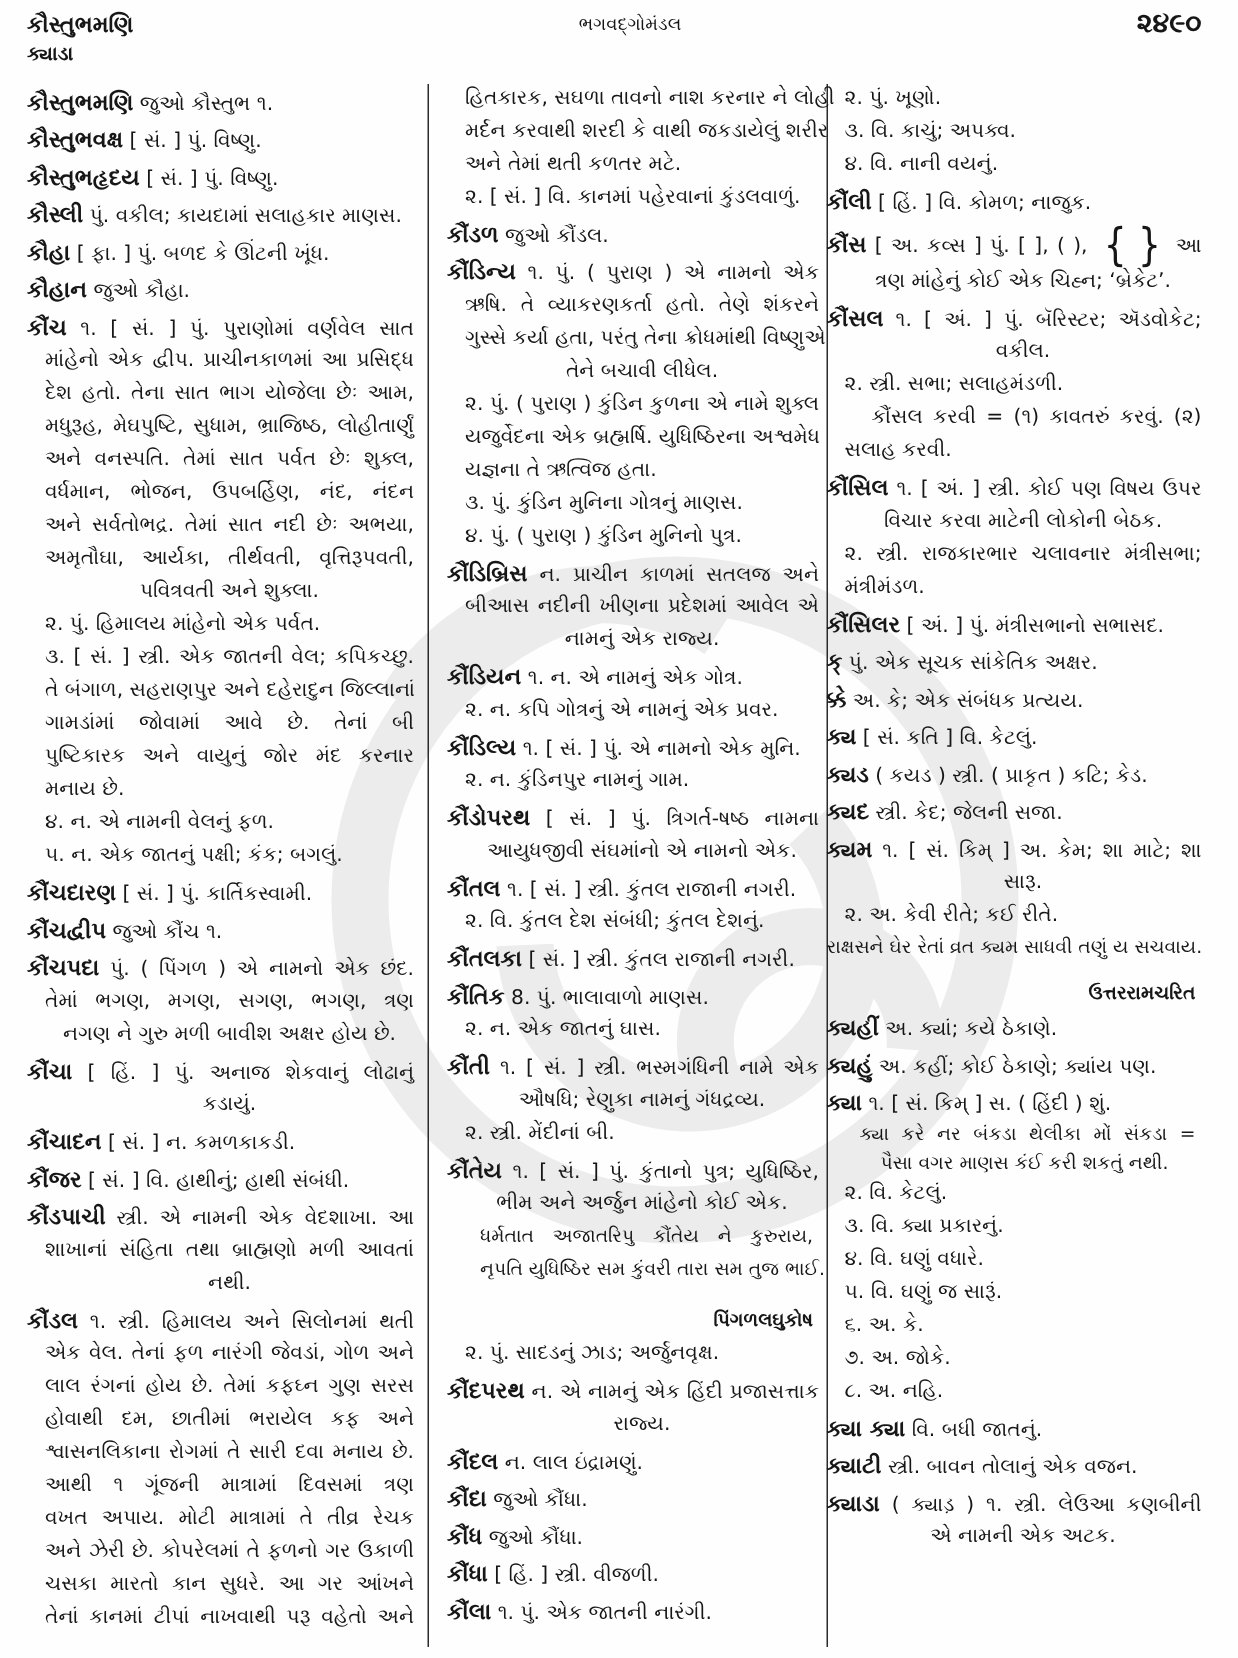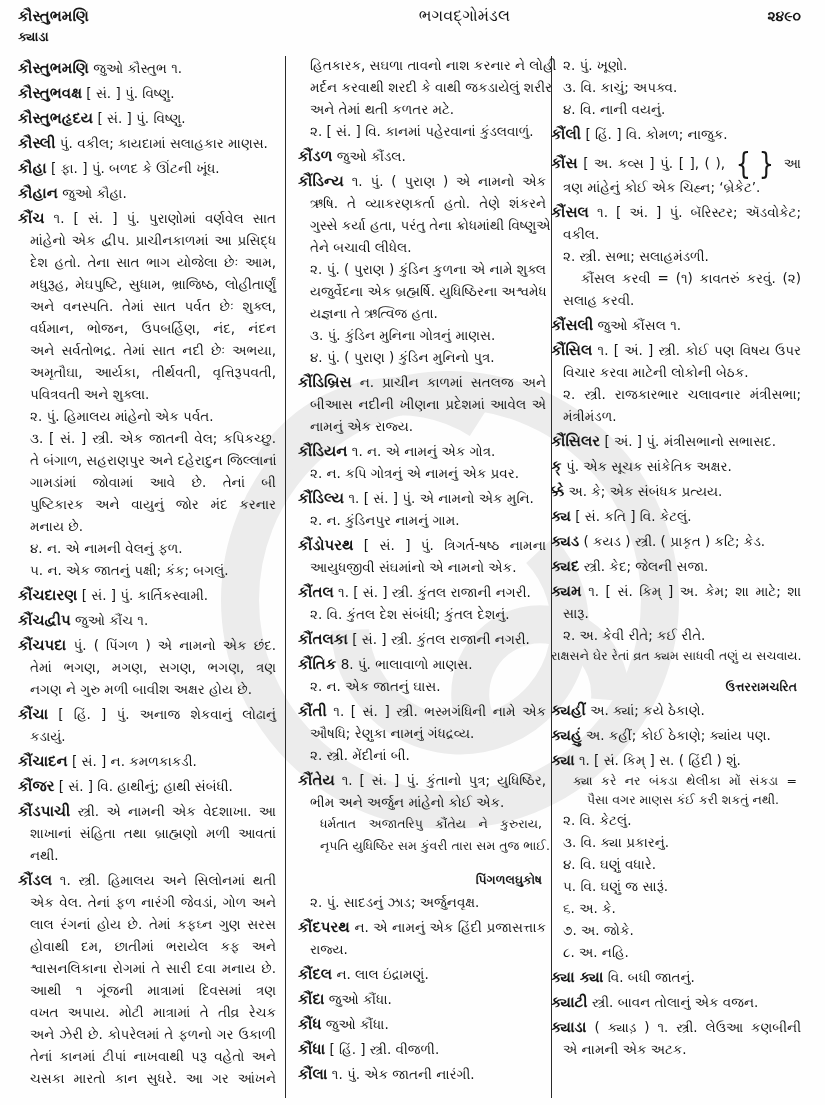--- a/index.html
+++ b/index.html
@@ -2,31 +2,31 @@
 <html><head>
 <meta charset="utf-8">
 <style>
   html, body { margin:0; padding:0; }
   body { width:825px; height:1105px; background:#fefefe; position:relative; overflow:hidden;
          font-family:"DejaVu Sans", sans-serif; color:#161616; }
   .page { position:relative; width:825px; height:821px; }
   .watermark { position:absolute; left:150px; top:300px; width:560px; height:600px; pointer-events:none; }
   .hdr-first { position:absolute; left:18px; top:6px; font-weight:bold; font-size:15px; line-height:20px; }
   .hdr-last { position:absolute; left:18px; top:28px; font-weight:bold; font-size:13px; line-height:18px; }
-  .hdr-title { position:absolute; left:330px; top:6px; width:180px; text-align:right; font-size:16px; line-height:20px; }
-  .hdr-page { position:absolute; right:24px; top:6px; font-size:14px; line-height:20px; font-weight:bold; }
+  .hdr-title { position:absolute; left:330px; top:6px; width:180px; text-align:center; font-size:12px; line-height:20px; }
+  .hdr-page { position:absolute; right:24px; top:6px; font-size:18px; line-height:20px; font-weight:bold; }
   .rule { position:absolute; top:56px; width:1px; height:1042px; background:#2a2a2a; }
   .col { position:absolute; top:54px; }
   .c0 { left:18px; width:258px; }
   .c1 { left:298px; width:248px; }
   .c2 { left:551px; width:250px; }
   .ln { display:block; box-sizing:border-box; height:22px; line-height:22px; font-size:13.5px; white-space:nowrap; }
   .j { text-align:justify; text-align-last:justify; }
   .entry { margin-top:3px; }
-  .entry .ln + .ln { padding-left:12px; }
+  .entry .ln + .ln { padding-left:12px;text-align:center; }
   .sense .ln { padding-left:12px; }
   .cont .ln { padding-left:12px; }
   .phrase .ln { padding-left:12px; }
   .phrase .ln.first { padding-left:30px; }
   .hw { font-weight:bold; font-size:15px; }
   .quote .ln { padding-left:22px; padding-right:4px; font-size:12.5px; }
   .quote.tight .ln { height:19px; line-height:19px; }
   .src { text-align:right; font-size:12.5px; font-weight:bold;margin-top:12px; }
   .brace { font-size:30px; line-height:22px; vertical-align:middle; display:inline-block; transform:scaleX(0.8); }
 </style>
@@ -126,22 +126,22 @@
     </div>
     <div class="entry">
       <div class="ln j"><b class="hw">કૌંડલ</b> <span>૧. સ્ત્રી. હિમાલય અને સિલોનમાં થતી</span></div>
       <div class="ln j">એક વેલ. તેનાં ફળ નારંગી જેવડાં, ગોળ અને</div>
       <div class="ln j">લાલ રંગનાં હોય છે. તેમાં કફઘ્ન ગુણ સરસ</div>
       <div class="ln j">હોવાથી દમ, છાતીમાં ભરાયેલ કફ અને</div>
       <div class="ln j">શ્વાસનલિકાના રોગમાં તે સારી દવા મનાય છે.</div>
       <div class="ln j">આથી ૧ ગૂંજની માત્રામાં દિવસમાં ત્રણ</div>
       <div class="ln j">વખત અપાય. મોટી માત્રામાં તે તીવ્ર રેચક</div>
       <div class="ln j">અને ઝેરી છે. કોપરેલમાં તે ફળનો ગર ઉકાળી</div>
+      <div class="ln j">ચસકા મારતો કાન સુધરે. આ ગર આંખને</div>
       <div class="ln j">તેનાં કાનમાં ટીપાં નાખવાથી પરૂ વહેતો અને</div>
-      <div class="ln j">ચસકા મારતો કાન સુધરે. આ ગર આંખને</div>
     </div>
   </div>
 
   <div class="col c1">
     <div class="cont">
       <div class="ln j">હિતકારક, સઘળા તાવનો નાશ કરનાર ને લોહી</div>
       <div class="ln j">મર્દન કરવાથી શરદી કે વાથી જકડાયેલું શરીર</div>
       <div class="ln">અને તેમાં થતી કળતર મટે.</div>
     </div>
     <div class="sense">
@@ -265,23 +265,20 @@
       <div class="ln">વકીલ.</div>
     </div>
     <div class="sense">
       <div class="ln">૨. સ્ત્રી. સભા; સલાહમંડળી.</div>
     </div>
     <div class="phrase">
       <div class="ln j first">કૌંસલ કરવી = (૧) કાવતરું કરવું. (૨)</div>
       <div class="ln">સલાહ કરવી.</div>
     </div>
     <div class="entry">
-      <div class="ln"><b class="hw">કૌંસલી</b> <span>જુઓ કૌંસલ ૧.</span></div>
-    </div>
-    <div class="entry">
       <div class="ln j"><b class="hw">કૌંસિલ</b> <span>૧. [ અં. ] સ્ત્રી. કોઈ પણ વિષય ઉપર</span></div>
       <div class="ln">વિચાર કરવા માટેની લોકોની બેઠક.</div>
     </div>
     <div class="sense">
       <div class="ln j">૨. સ્ત્રી. રાજકારભાર ચલાવનાર મંત્રીસભા;</div>
       <div class="ln">મંત્રીમંડળ.</div>
     </div>
     <div class="entry">
       <div class="ln"><b class="hw">કૌંસિલર</b> <span>[ અં. ] પું. મંત્રીસભાનો સભાસદ.</span></div>
     </div>

